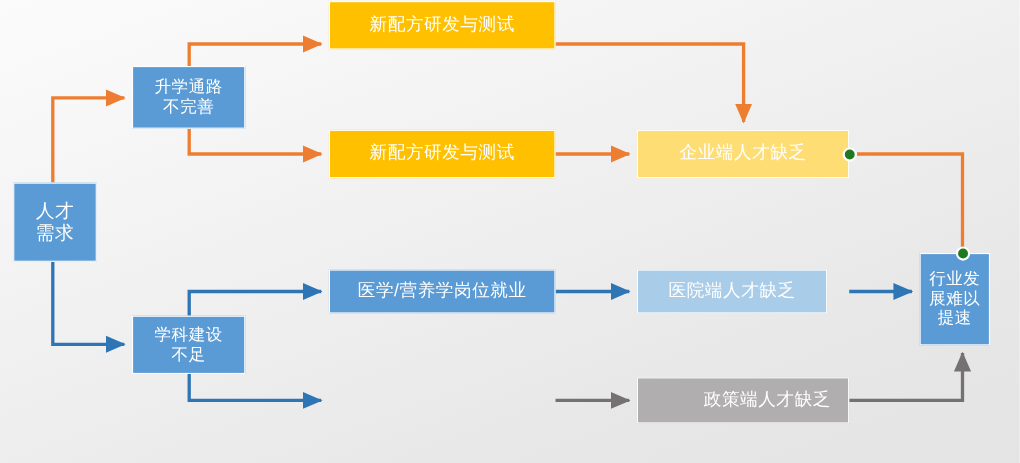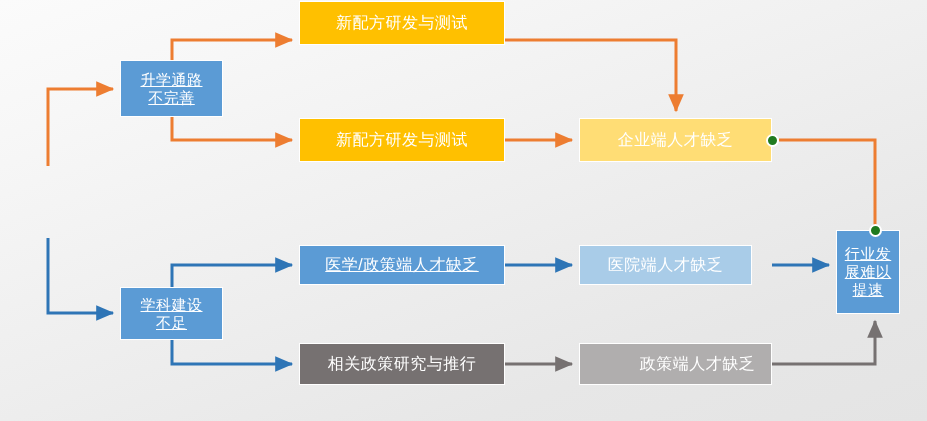--- a/index.html
+++ b/index.html
@@ -33,21 +33,21 @@
     display: flex;
     align-items: center;
     justify-content: center;
     text-align: center;
     color: #ffffff;
     border: 1px solid #ffffff;
     line-height: 1.18;
     white-space: pre-line;
     letter-spacing: 0.5px;
   }
-  .n-blue       { background: #5b9bd5; text-decoration: underline; }
+  .n-blue       { background: #5b9bd5; }
   .n-blue-light { background: #a9cce8; }
   .n-yellow     { background: #ffc000; }
   .n-yellow-light { background: #ffdd75; }
   .n-gray       { background: #767171; }
   .n-gray-light { background: #b0aeae; padding-left: 44px; }
 
   .dot {
     position: absolute;
     width: 13px;
     height: 13px;
@@ -98,38 +98,39 @@
       <path d="M505,265 L572,265" stroke="#2e75b6" stroke-width="3" marker-end="url(#ar-blue)"></path>
 
       <path d="M772,265 L829,265" stroke="#2e75b6" stroke-width="3" marker-end="url(#ar-blue)"></path>
 
       <path d="M505,364 L572,364" stroke="#767171" stroke-width="3" marker-end="url(#ar-gray)"></path>
 
       <path d="M772,364 L875,364 L875,321" stroke="#767171" stroke-width="3" marker-end="url(#ar-gray)"></path>
     </g>
   </svg>
 
+  <div class="node n-blue" style="left:12px; top:166px; width:76px; height:72px; font-size:17px;">人才
+需求</div>
 
   <div class="node n-blue" style="left:120px; top:60px; width:103px; height:57px; font-size:15px;">升学通路
 不完善</div>
 
   <div class="node n-blue" style="left:120px; top:287px; width:103px; height:53px; font-size:15px;">学科建设
 不足</div>
 
   <div class="node n-yellow" style="left:299px; top:1px; width:206px; height:44px; font-size:16px;">新配方研发与测试</div>
 
   <div class="node n-yellow" style="left:299px; top:118px; width:206px; height:44px; font-size:16px;">新配方研发与测试</div>
 
   <div class="node n-yellow-light" style="left:579px; top:118px; width:193px; height:44px; font-size:16px;">企业端人才缺乏</div>
 
-  <div class="node n-blue" style="left:299px; top:245px; width:206px; height:40px; font-size:16px;">医学/政策端人才缺乏</div>
+  <div class="node n-blue" style="left:299px; top:245px; width:206px; height:40px; font-size:16px;">医学/营养学岗位就业</div>
 
   <div class="node n-blue-light" style="left:579px; top:245px; width:173px; height:40px; font-size:16px;">医院端人才缺乏</div>
 
-  <div class="node n-gray" style="left:299px; top:343px; width:206px; height:42px; font-size:16px;">相关政策研究与推行</div>
 
   <div class="node n-gray-light" style="left:579px; top:343px; width:193px; height:42px; font-size:16px;">政策端人才缺乏</div>
 
   <div class="node n-blue" style="left:836px; top:230px; width:64px; height:84px; font-size:15px;">行业发
 展难以
 提速</div>
 
   <div class="dot" style="left:766px; top:134px;"></div>
   <div class="dot" style="left:869px; top:224px;"></div>
 

